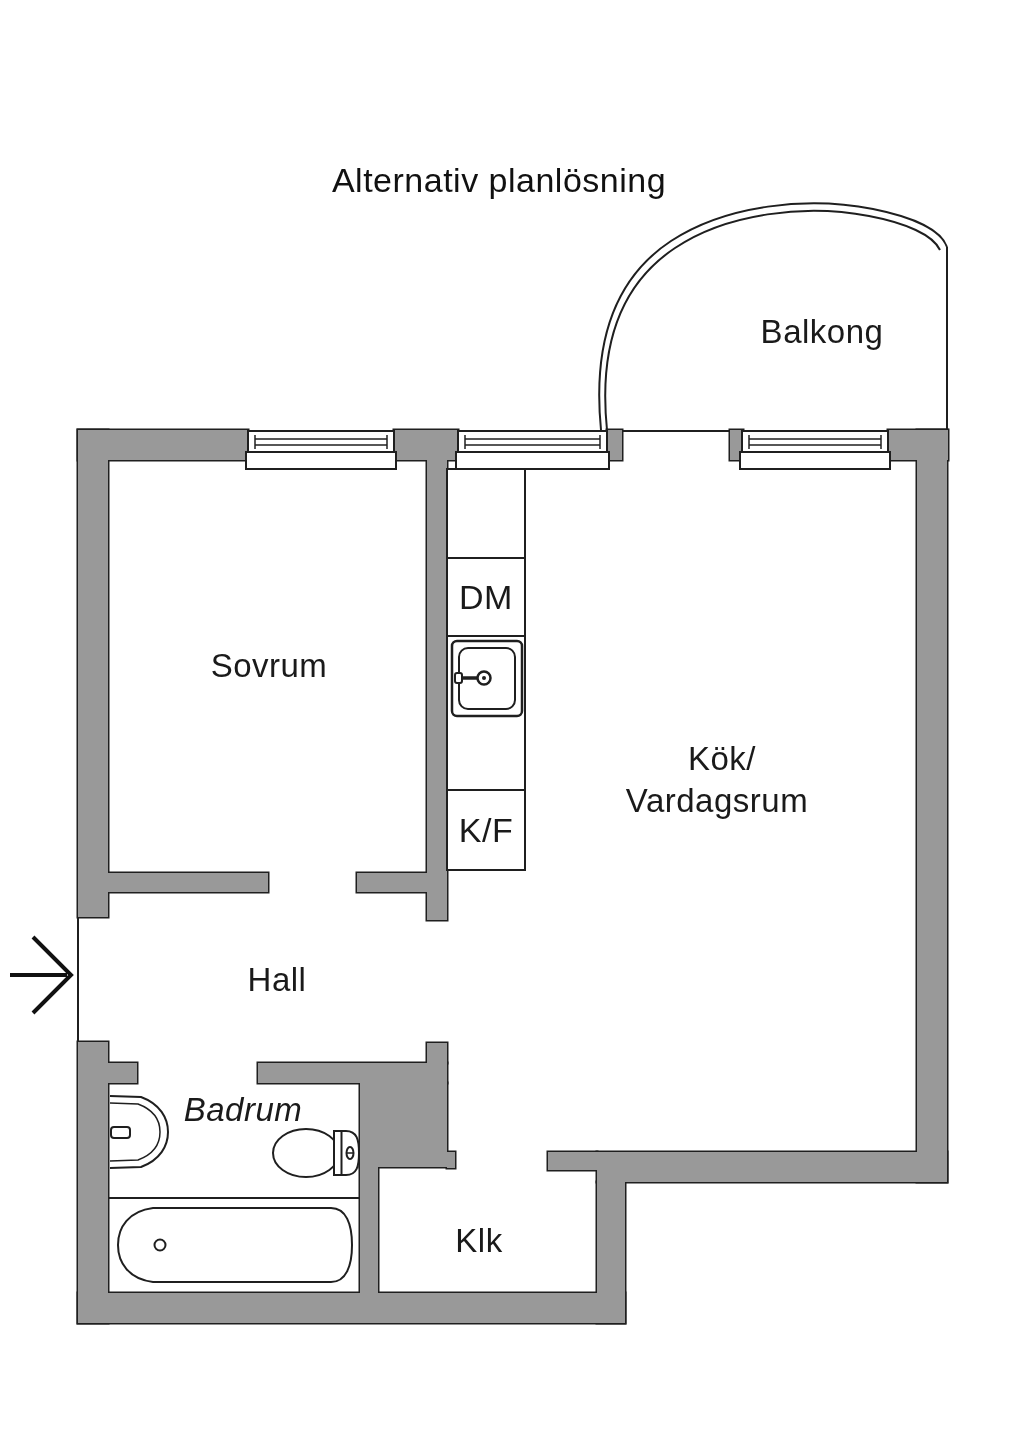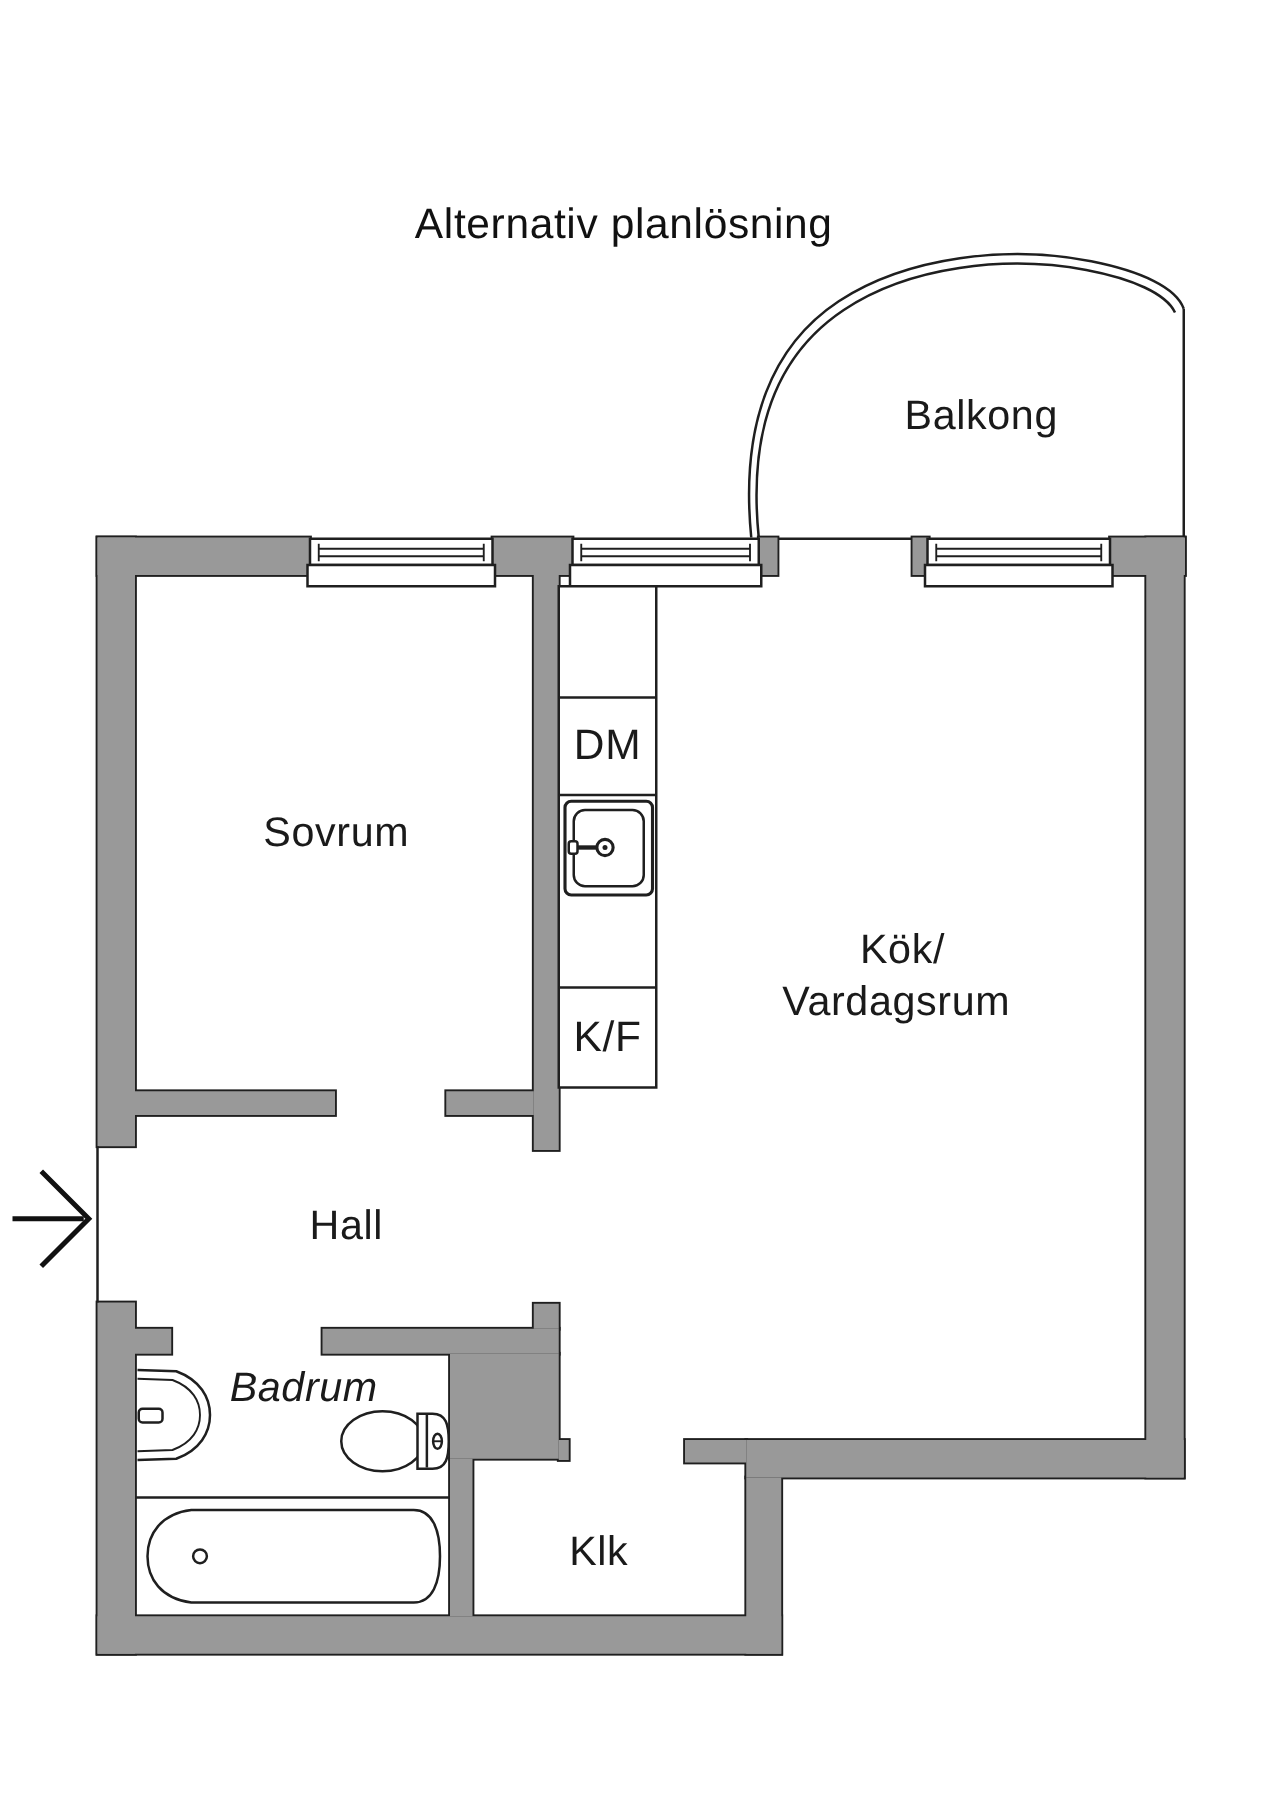--- a/index.html
+++ b/index.html
@@ -176,21 +176,21 @@
 
       <line class="thin" x1="108" y1="1158" x2="360" y2="1158"></line>
 
       <path class="fixture" d="M 153 1168 L 331 1168 C 346 1168 352 1184 352 1205 C 352 1226 346 1242 331 1242 L 153 1242 C 129 1239 118 1223 118 1205 C 118 1187 129 1171 153 1168 Z"></path>
       <circle class="fixture" cx="160" cy="1205" r="5.5" stroke-width="2"></circle>
     </g>
   </svg>
 
   <div id="page-title">Alternativ planlösning</div>
 
-  <div class="plan-label" style="left:785px; top:292px;">Balkong</div>
+  <div class="plan-label" style="left:822px; top:292px;">Balkong</div>
   <div class="plan-label" style="left:269px; top:626px;">Sovrum</div>
   <div class="plan-label" style="left:722px; top:719px;">Kök/</div>
   <div class="plan-label" style="left:717px; top:761px;">Vardagsrum</div>
   <div class="plan-label" style="left:277px; top:940px;">Hall</div>
   <div class="plan-label" style="left:243px; top:1070px;font-style:italic;">Badrum</div>
   <div class="plan-label" style="left:479px; top:1201px;">Klk</div>
   <div class="plan-label unit-label" style="left:486px; top:557px;">DM</div>
   <div class="plan-label unit-label" style="left:486px; top:790px;">K/F</div>
 
   <div id="disclaimer">

